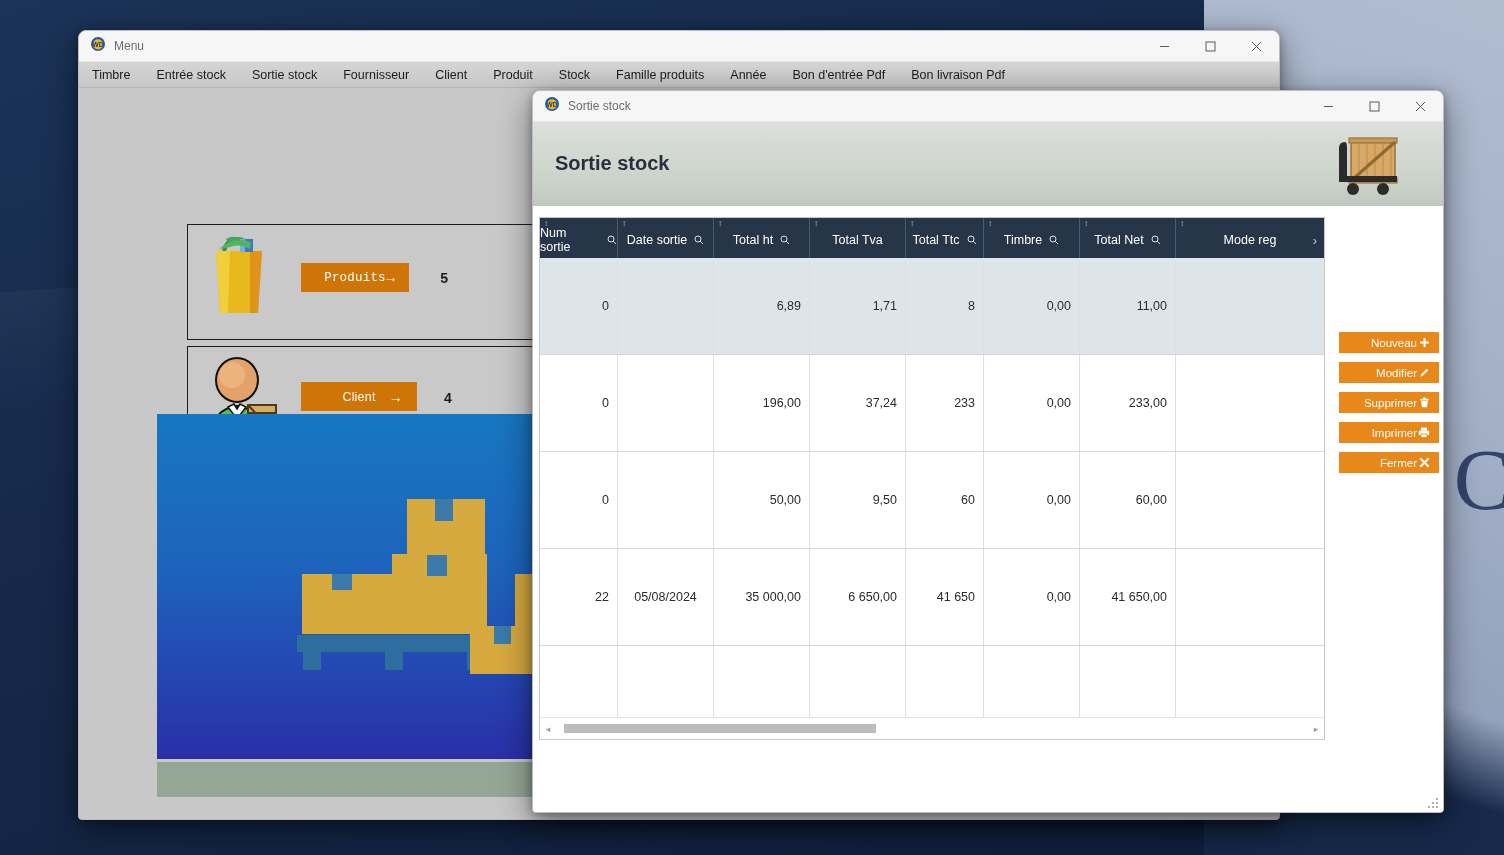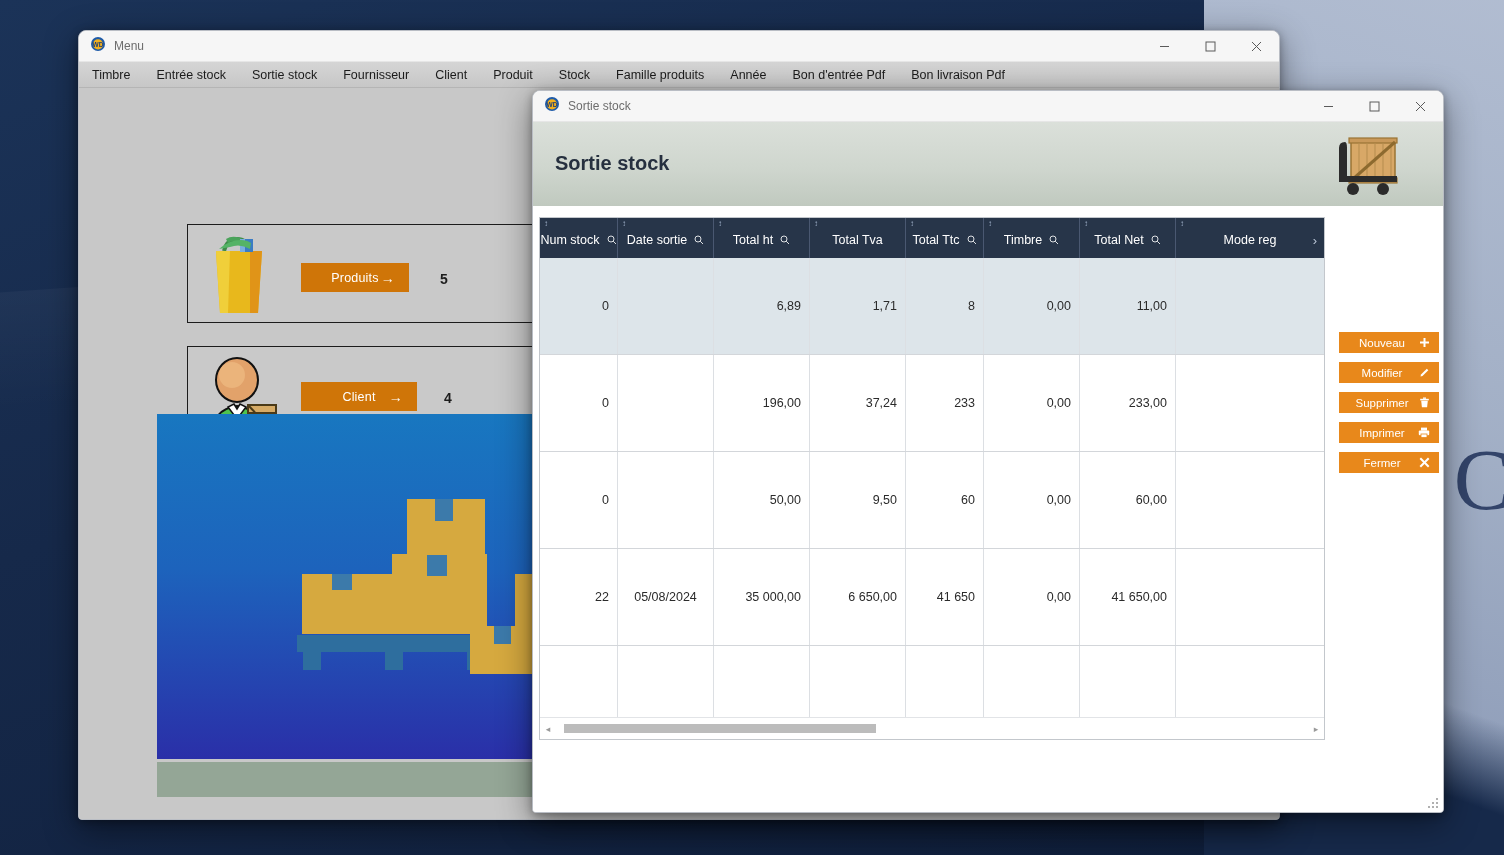--- a/index.html
+++ b/index.html
@@ -76,21 +76,21 @@
     position: absolute; left: 232px; top: 144px;
     font-size: 19px; font-weight: bold; color: #d8d8d8;
     white-space: nowrap; letter-spacing: .2px;
   }
 
   .card {
     position: absolute;
     background: #c9c9c9;
     border: 1px solid #1c1c1c;
   }
-  #card-produits { left: 108px; top: 136px; width: 394px; height: 99px; }
+  #card-produits { left: 108px; top: 136px; width: 394px; height: 116px; font-family: Liberation Mono, monospace; }
   #card-client   { left: 108px; top: 258px; width: 394px; height: 97px; }
 
   .orange-btn {
     position: absolute;
     background: #cf7508;
     color: #fff; font-size: 12.5px;
     display: flex; align-items: center; justify-content: center;
     letter-spacing: .2px;
   }
   .orange-btn .arrow { position: absolute; right: 14px; font-size: 14px; }
@@ -179,21 +179,21 @@
   }
 
   
   .actions { position: absolute; left: 806px; top: 126px; width: 100px; }
   .act-btn {
     height: 21px; margin-bottom: 9px; background: #e8881b;
     color: #fff; font-size: 11.5px;
     display: flex; align-items: center;
     padding: 0 8px; position: relative;
   }
-  .act-btn .lbl { flex: 1; text-align: center; }
+  .act-btn .lbl { flex: 1; text-align: right; }
   .act-btn .ic { width: 14px; display: flex; align-items: center; justify-content: center; }
 
   .resize-grip { position: absolute; right: 3px; bottom: 3px; width: 13px; height: 13px; }
   .watermark {
     position: absolute; left: 70px; top: 313px;
     font-size: 44px; font-weight: bold; letter-spacing: -1px;
     pointer-events: none; user-select: none;
   }
   .wm-y { color: #f2dc8e; }
   .wm-b { color: #a6cfe8; }
@@ -381,21 +381,21 @@
     <div class="watermark">
       <span class="wm-y">O</span><span class="wm-y">ued</span><span class="wm-b">kniss</span><span class="wm-g">.com</span>
     </div>
 
     <div class="grid-wrap">
 
       <div class="grid-head">
 
         <div class="gh" style="width:78px">
           <span class="sort-caret">↕</span>
-          <span>Num stock</span>
+          <span>Num sortie</span>
           <span class="mag">
               <svg width="10" height="10" viewBox="0 0 10 10">
                 <circle cx="4" cy="4" r="3" fill="none" stroke="#fff" stroke-width="1"></circle>
                 <line x1="6.2" y1="6.2" x2="9" y2="9" stroke="#fff" stroke-width="1"></line>
               </svg>
             </span>
         </div>
         <div class="gh" style="width:96px">
           <span class="sort-caret">↕</span>
           <span>Date sortie</span>

